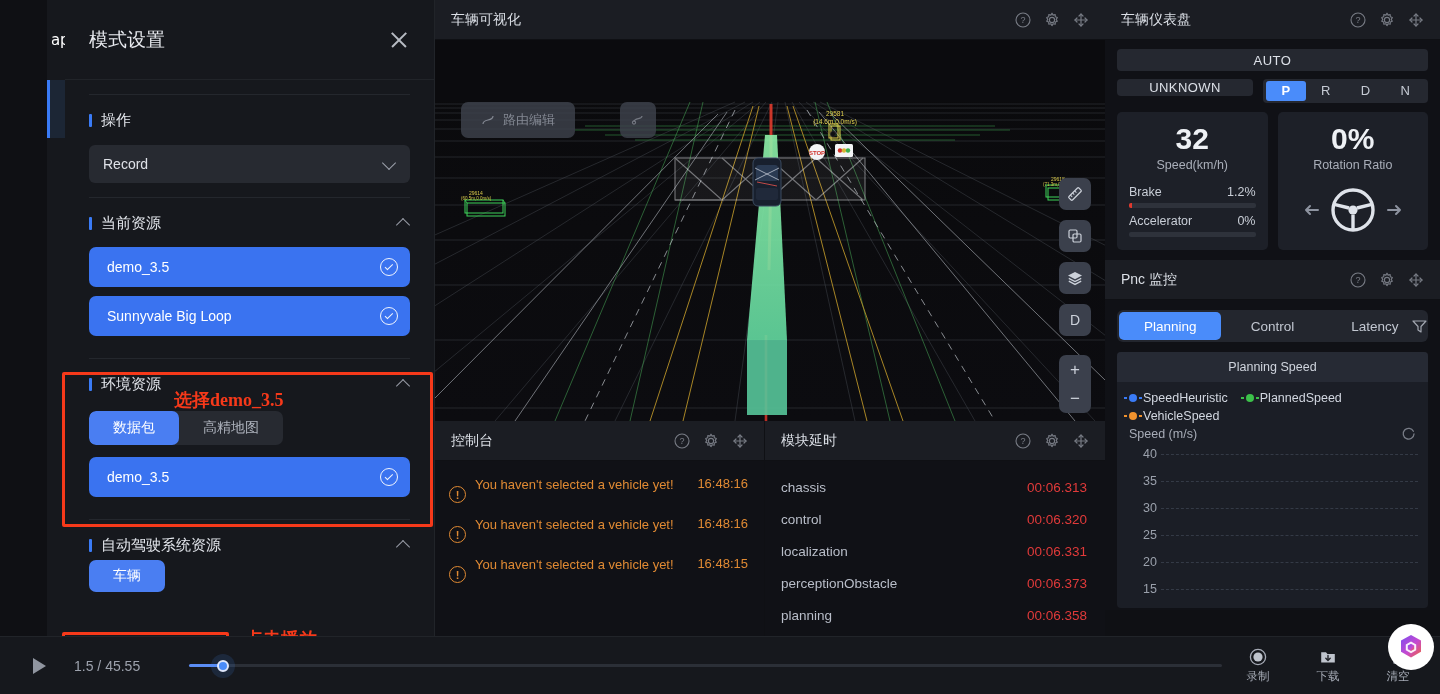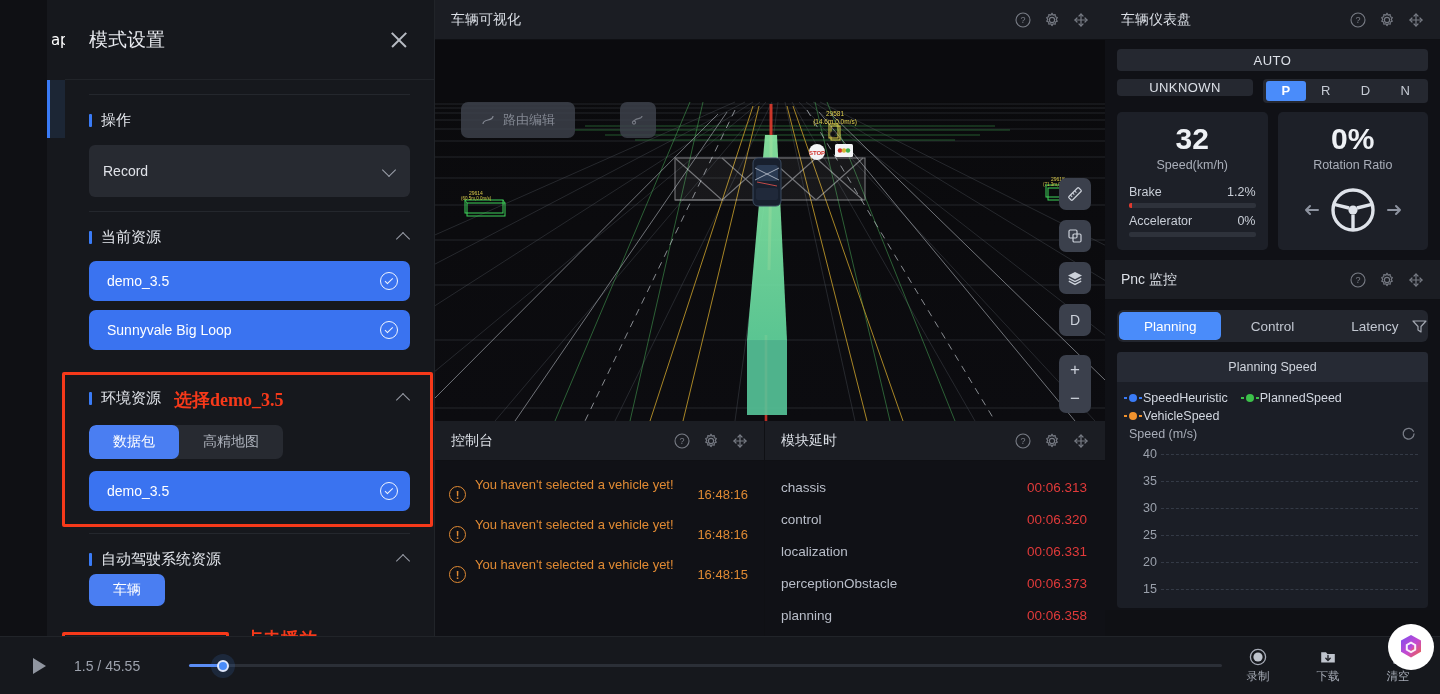--- a/index.html
+++ b/index.html
@@ -78,21 +78,21 @@
     margin-left: auto; width: 13px; height: 13px; position: relative; opacity: .75;
   }
   .chev::after {
     content:""; position:absolute; left:1px; top:3px; width: 9px; height: 9px;
     border-left: 1.6px solid #c3c8d4; border-top: 1.6px solid #c3c8d4;
   }
   .chev.up::after { transform: rotate(45deg); }
   .chev.down::after { transform: rotate(225deg); top: 0px; }
 
   .select-box {
-    margin-top: 10px; height: 52px; background: #272a31; border-radius: 6px;
+    margin-top: 10px; height: 38px; background: #272a31; border-radius: 6px;
     display: flex; align-items: center; padding: 0 14px; font-size: 14px; color: #dfe2e8;
     cursor: pointer;
   }
   .select-box .chev { margin-left: auto; }
 
   .res-item {
     margin-top: 9px; height: 40px; border-radius: 7px; background: #3a73f0;
     display: flex; align-items: center; padding: 0 12px 0 18px;
     font-size: 14px; color: #ffffff; cursor: pointer;
   }
@@ -175,21 +175,21 @@
   .console-list { padding: 8px 16px 0 14px; overflow: hidden; }
   .console-row {
     display: flex; align-items: flex-start; padding: 6px 0 6px 0; gap: 9px;
   }
   .warn-ic {
     flex: none; width: 17px; height: 17px; border-radius: 50%; border: 1.3px solid #e08a33;
     color: #e08a33; font-size: 11px; display: flex; align-items: center; justify-content: center;
     margin-top: 11px; font-weight: 700;
   }
   .console-msg { flex: 1; font-size: 13px; line-height: 19px; color: #e08a33; }
-  .console-time { flex: none; font-size: 13px; color: #e08a33; margin-top: 12px; }
+  .console-time { flex: none; font-size: 13px; color: #e08a33; margin-top: 1px; }
 
   .delay-list { padding: 10px 18px 0 16px; }
   .delay-row { display: flex; align-items: center; height: 32px; font-size: 13.5px; }
   .delay-name { color: #b9bec9; }
   .delay-val { margin-left: auto; color: #e13a3a; }
 
   
   .right { position: absolute; left: 1105px; top: 0; width: 335px; height: 636px; }
   .dash-body { background: #101116; padding: 9px 12px 10px 12px; }
   .auto-bar {

